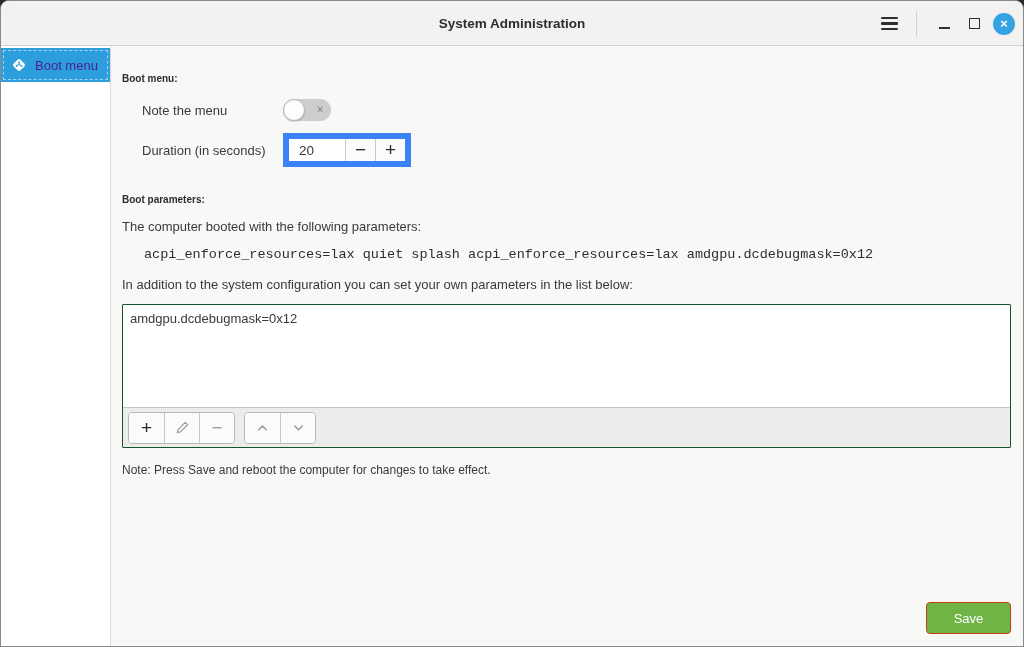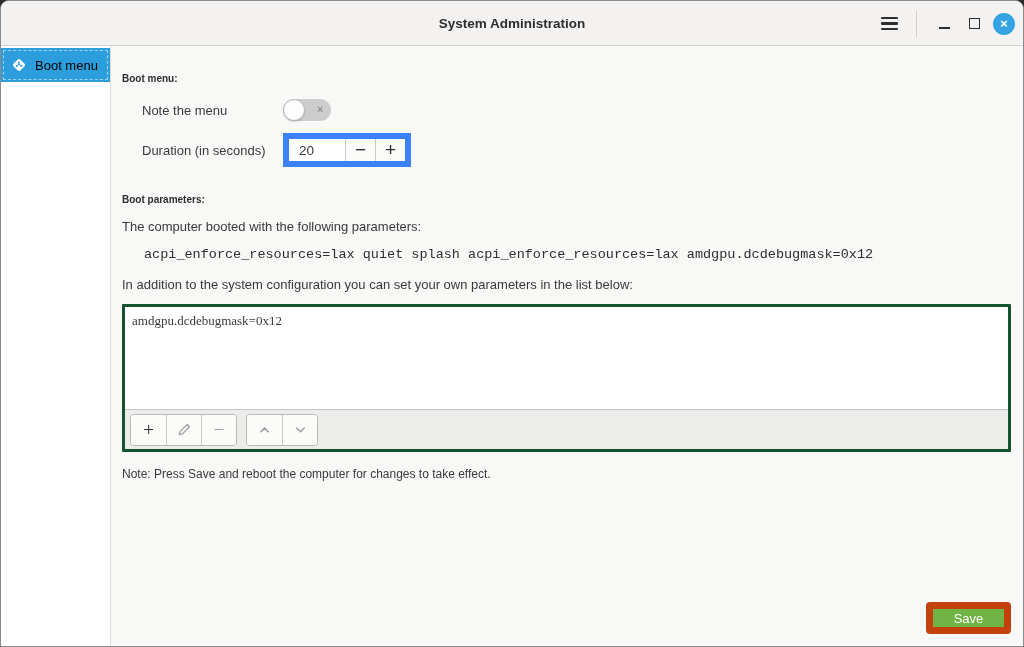--- a/index.html
+++ b/index.html
@@ -24,21 +24,21 @@
   .win-btn { width:30px; height:34px; display:flex; align-items:center; justify-content:center; cursor:pointer; }
   .min-glyph { width:11px; height:2px; background:#2e2e2e; margin-top:9px; }
   .max-glyph { width:11px; height:11px; border:1.5px solid #2e2e2e; background:transparent; }
   .close-btn { width:22px; height:22px; border-radius:50%; background:#35a3e2; color:#fff;
     display:flex; align-items:center; justify-content:center; font-size:13px; font-weight:bold;
     margin-left:4px; cursor:pointer; line-height:1; }
   
   .body { display:flex; height:601px; }
   .sidebar { width:110px; background:#ffffff; border-right:1px solid #dcdbd9; flex:none; }
   .sidebar-item {
-    height:34px; margin-top:2px; background:#2d9edd; color:#000000;
+    height:34px; margin-top:2px; background:#2d9edd; color:#4c1d95;
     display:flex; align-items:center; gap:8px; padding-left:10px;
     font-size:13px; outline:1px dashed rgba(255,255,255,.55); outline-offset:-3px; cursor:pointer;
   }
   .content { position:relative; flex:1; padding:0 12px 0 11px; }
   .heading { font-size:10px; font-weight:bold; color:#2d2d2d; }
   .h1 { margin-top:27px; }
   .h2 { margin-top:27px; }
   .row { display:flex; align-items:center; margin-left:20px; }
   .row-label { width:141px; font-size:13px; color:#3a3a3a; }
   .row-toggle { margin-top:15px; height:22px; }
@@ -54,33 +54,33 @@
   .spin-entry { width:56px; height:100%; border:none; outline:none; background:#ffffff;
     font-size:13.5px; color:#34383c; padding-left:10px; font-family:"Liberation Sans", sans-serif; }
   .spin-btn { width:30px; display:flex; align-items:center; justify-content:center;
     border-left:1px solid #c9c8c6; background:#fbfbfa; font-size:19px; color:#2e2e2e; cursor:pointer; user-select:none; }
   .hint { margin-top:16px; font-size:13px; color:#3a3a3a; }
   .plain { font-size:13px; color:#3a3a3a; }
   .booted-label { margin-top:14px; }
   .mono-line { margin-top:13px; margin-left:22px; font-family:Liberation Mono, monospace; font-size:13.5px; color:#2e2e2e; white-space:nowrap; }
   .custom-label { margin-top:15px; }
   
-  .list-frame { margin-top:12px; border:3px solid #14532d; border-radius:1px; background:#ffffff;font-family:Liberation Serif, serif; }
+  .list-frame { margin-top:12px; border:1px solid #14532d; border-radius:1px; background:#ffffff; }
   .param-list { height:102px; background:#ffffff; overflow:hidden; }
   .param-item { font-size:13px; color:#3a3a3a; padding:6px 0 0 7px; cursor:default; }
   .list-toolbar { height:40px; background:#ececea; border-top:1px solid #c5c4c2; display:flex; align-items:center; padding-left:5px; gap:9px; }
   .btn-group { display:inline-flex; border:1px solid #b9b8b6; border-radius:4px; overflow:hidden; background:#fbfbfa; }
   .tool-btn { width:35px; height:30px; display:flex; align-items:center; justify-content:center;
     background:#fbfbfa; cursor:pointer; font-size:19px; color:#2b2b2b; user-select:none; }
   .tool-btn + .tool-btn { border-left:1px solid #c9c8c6; }
   .tool-btn.disabled { color:#9d9d9d; cursor:default; }
   .note { margin-top:15px; font-size:12px; color:#3a3a3a; }
   .save-btn {
     position:absolute; right:12px; bottom:13px; width:85px; height:32px;
-    background:#6fb445; border:7px solid #c2410c; border-radius:4px;
+    background:#6fb445; border:1px solid #c2410c; border-radius:4px;
     color:#ffffff; font-size:13px; display:flex; align-items:center; justify-content:center; cursor:pointer;
   }
   svg { display:block; }
 </style>
 </head>
 <body>
 
 <div class="window">
 
   <div class="titlebar">

